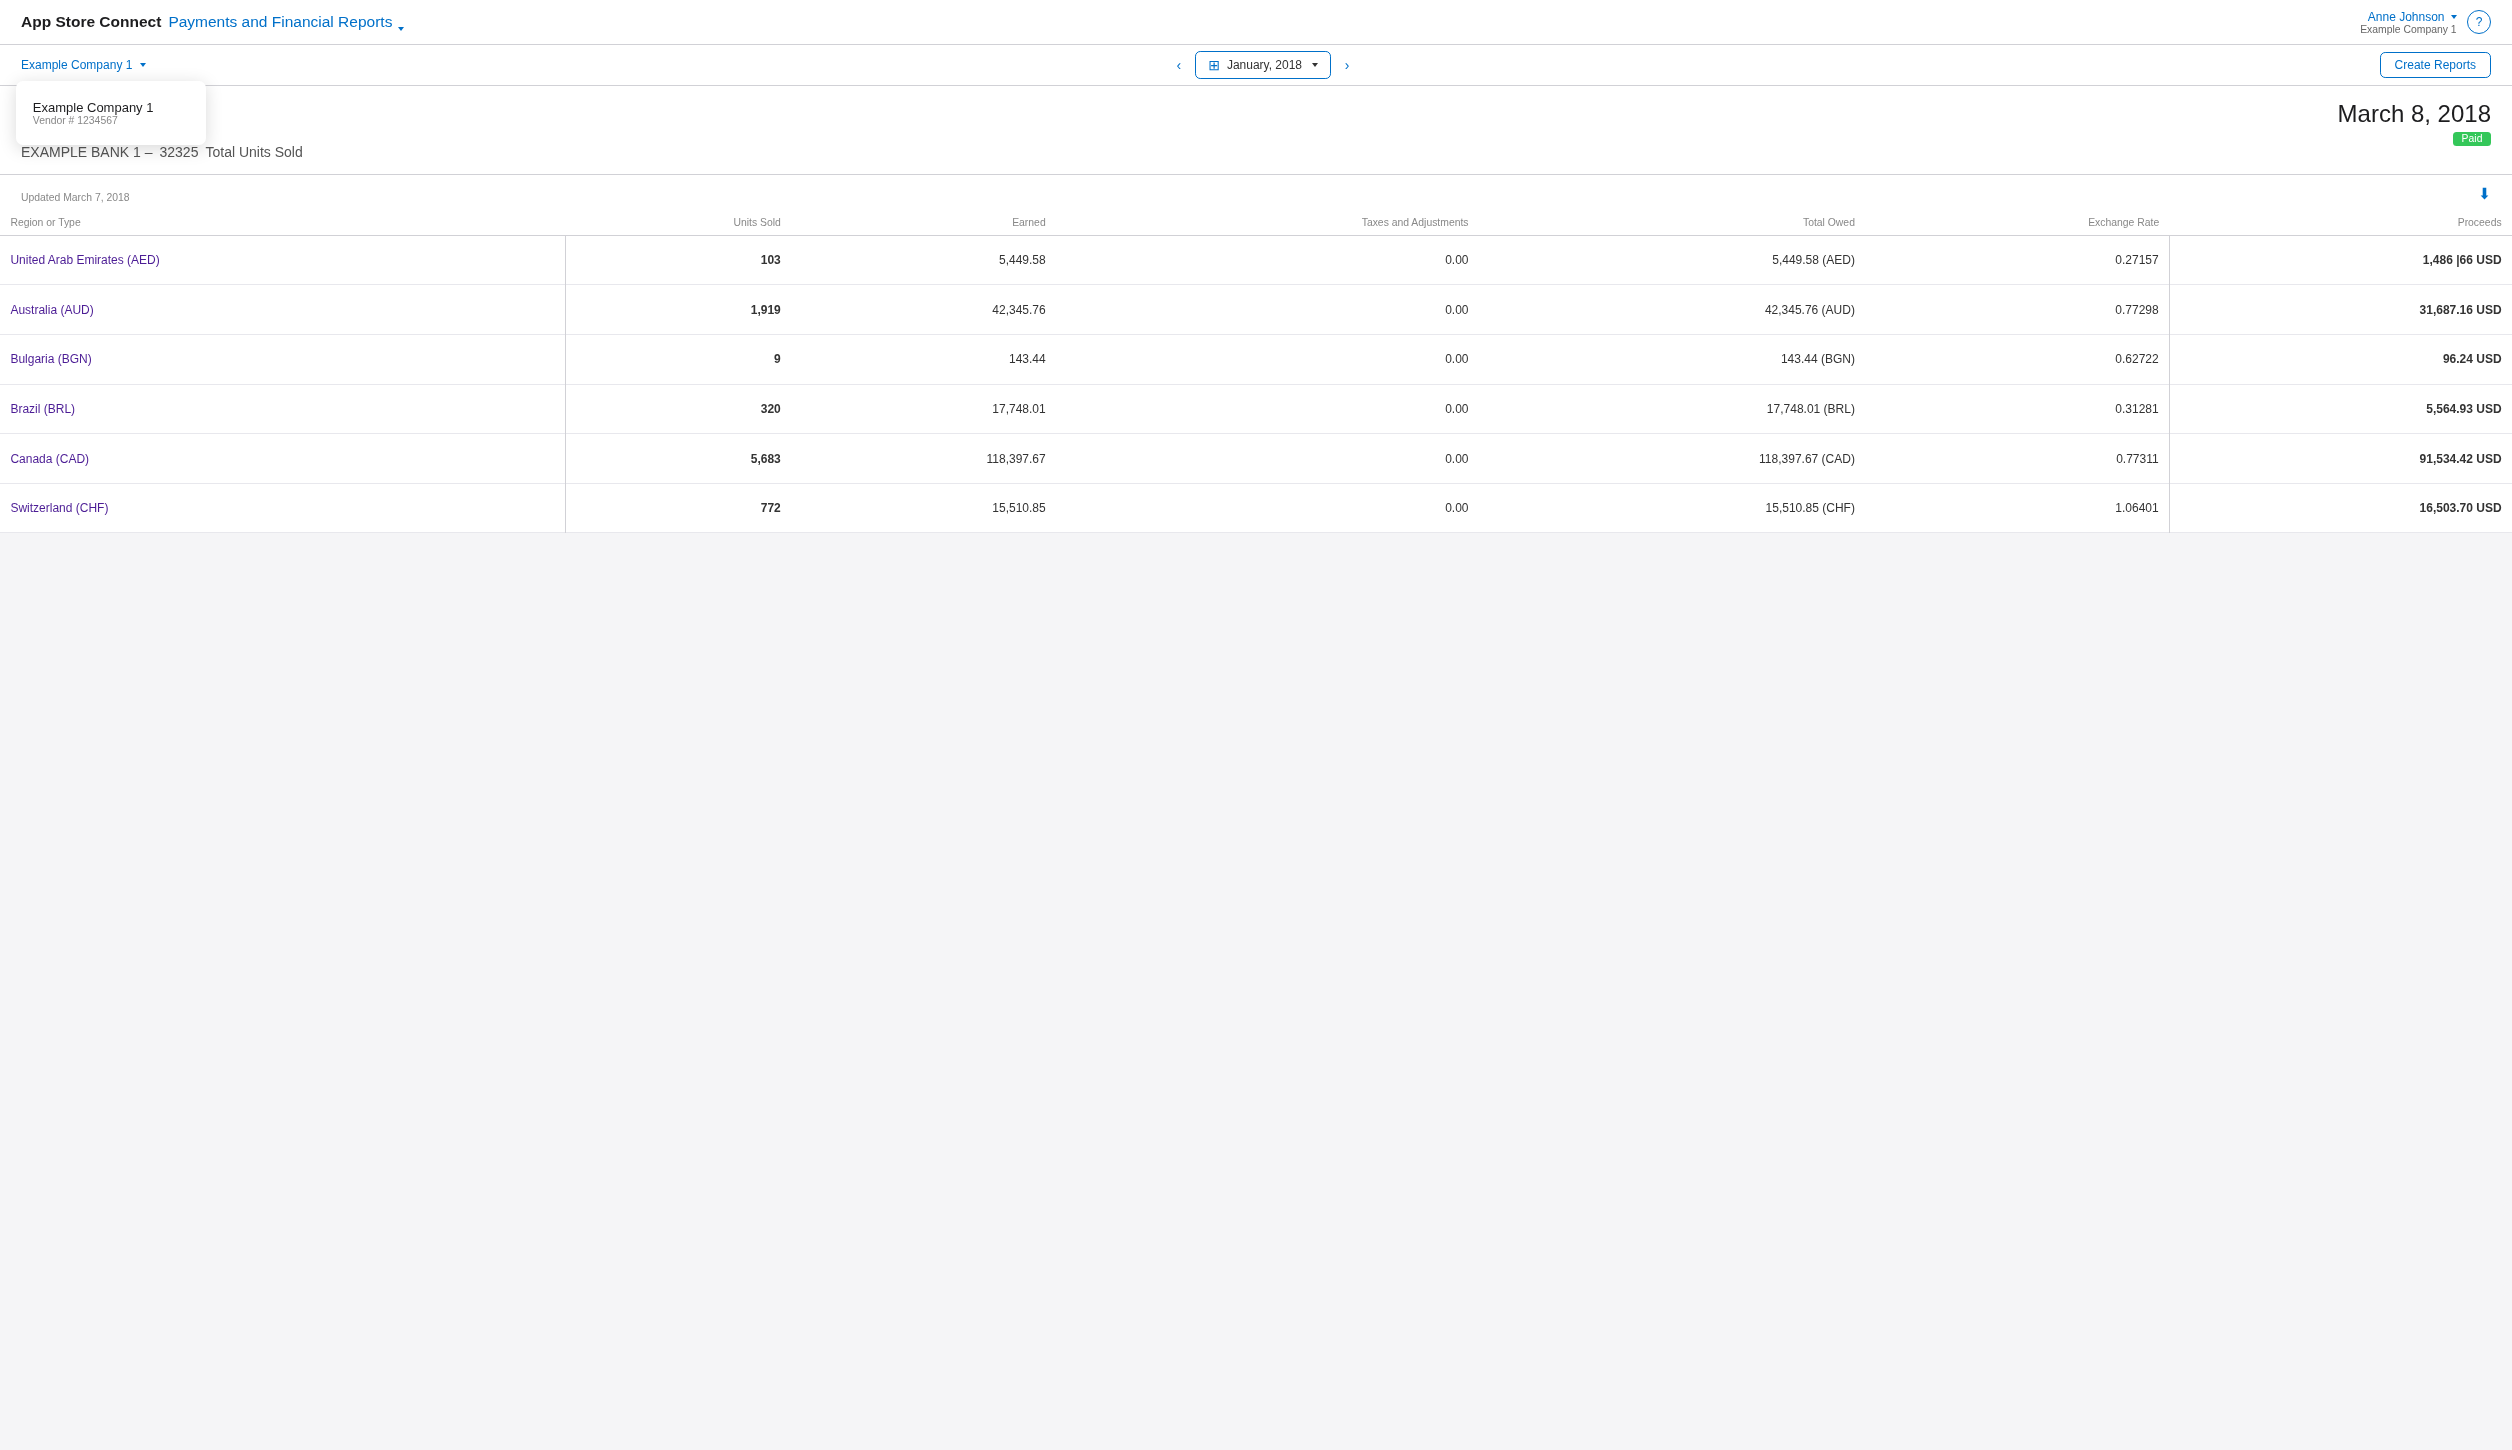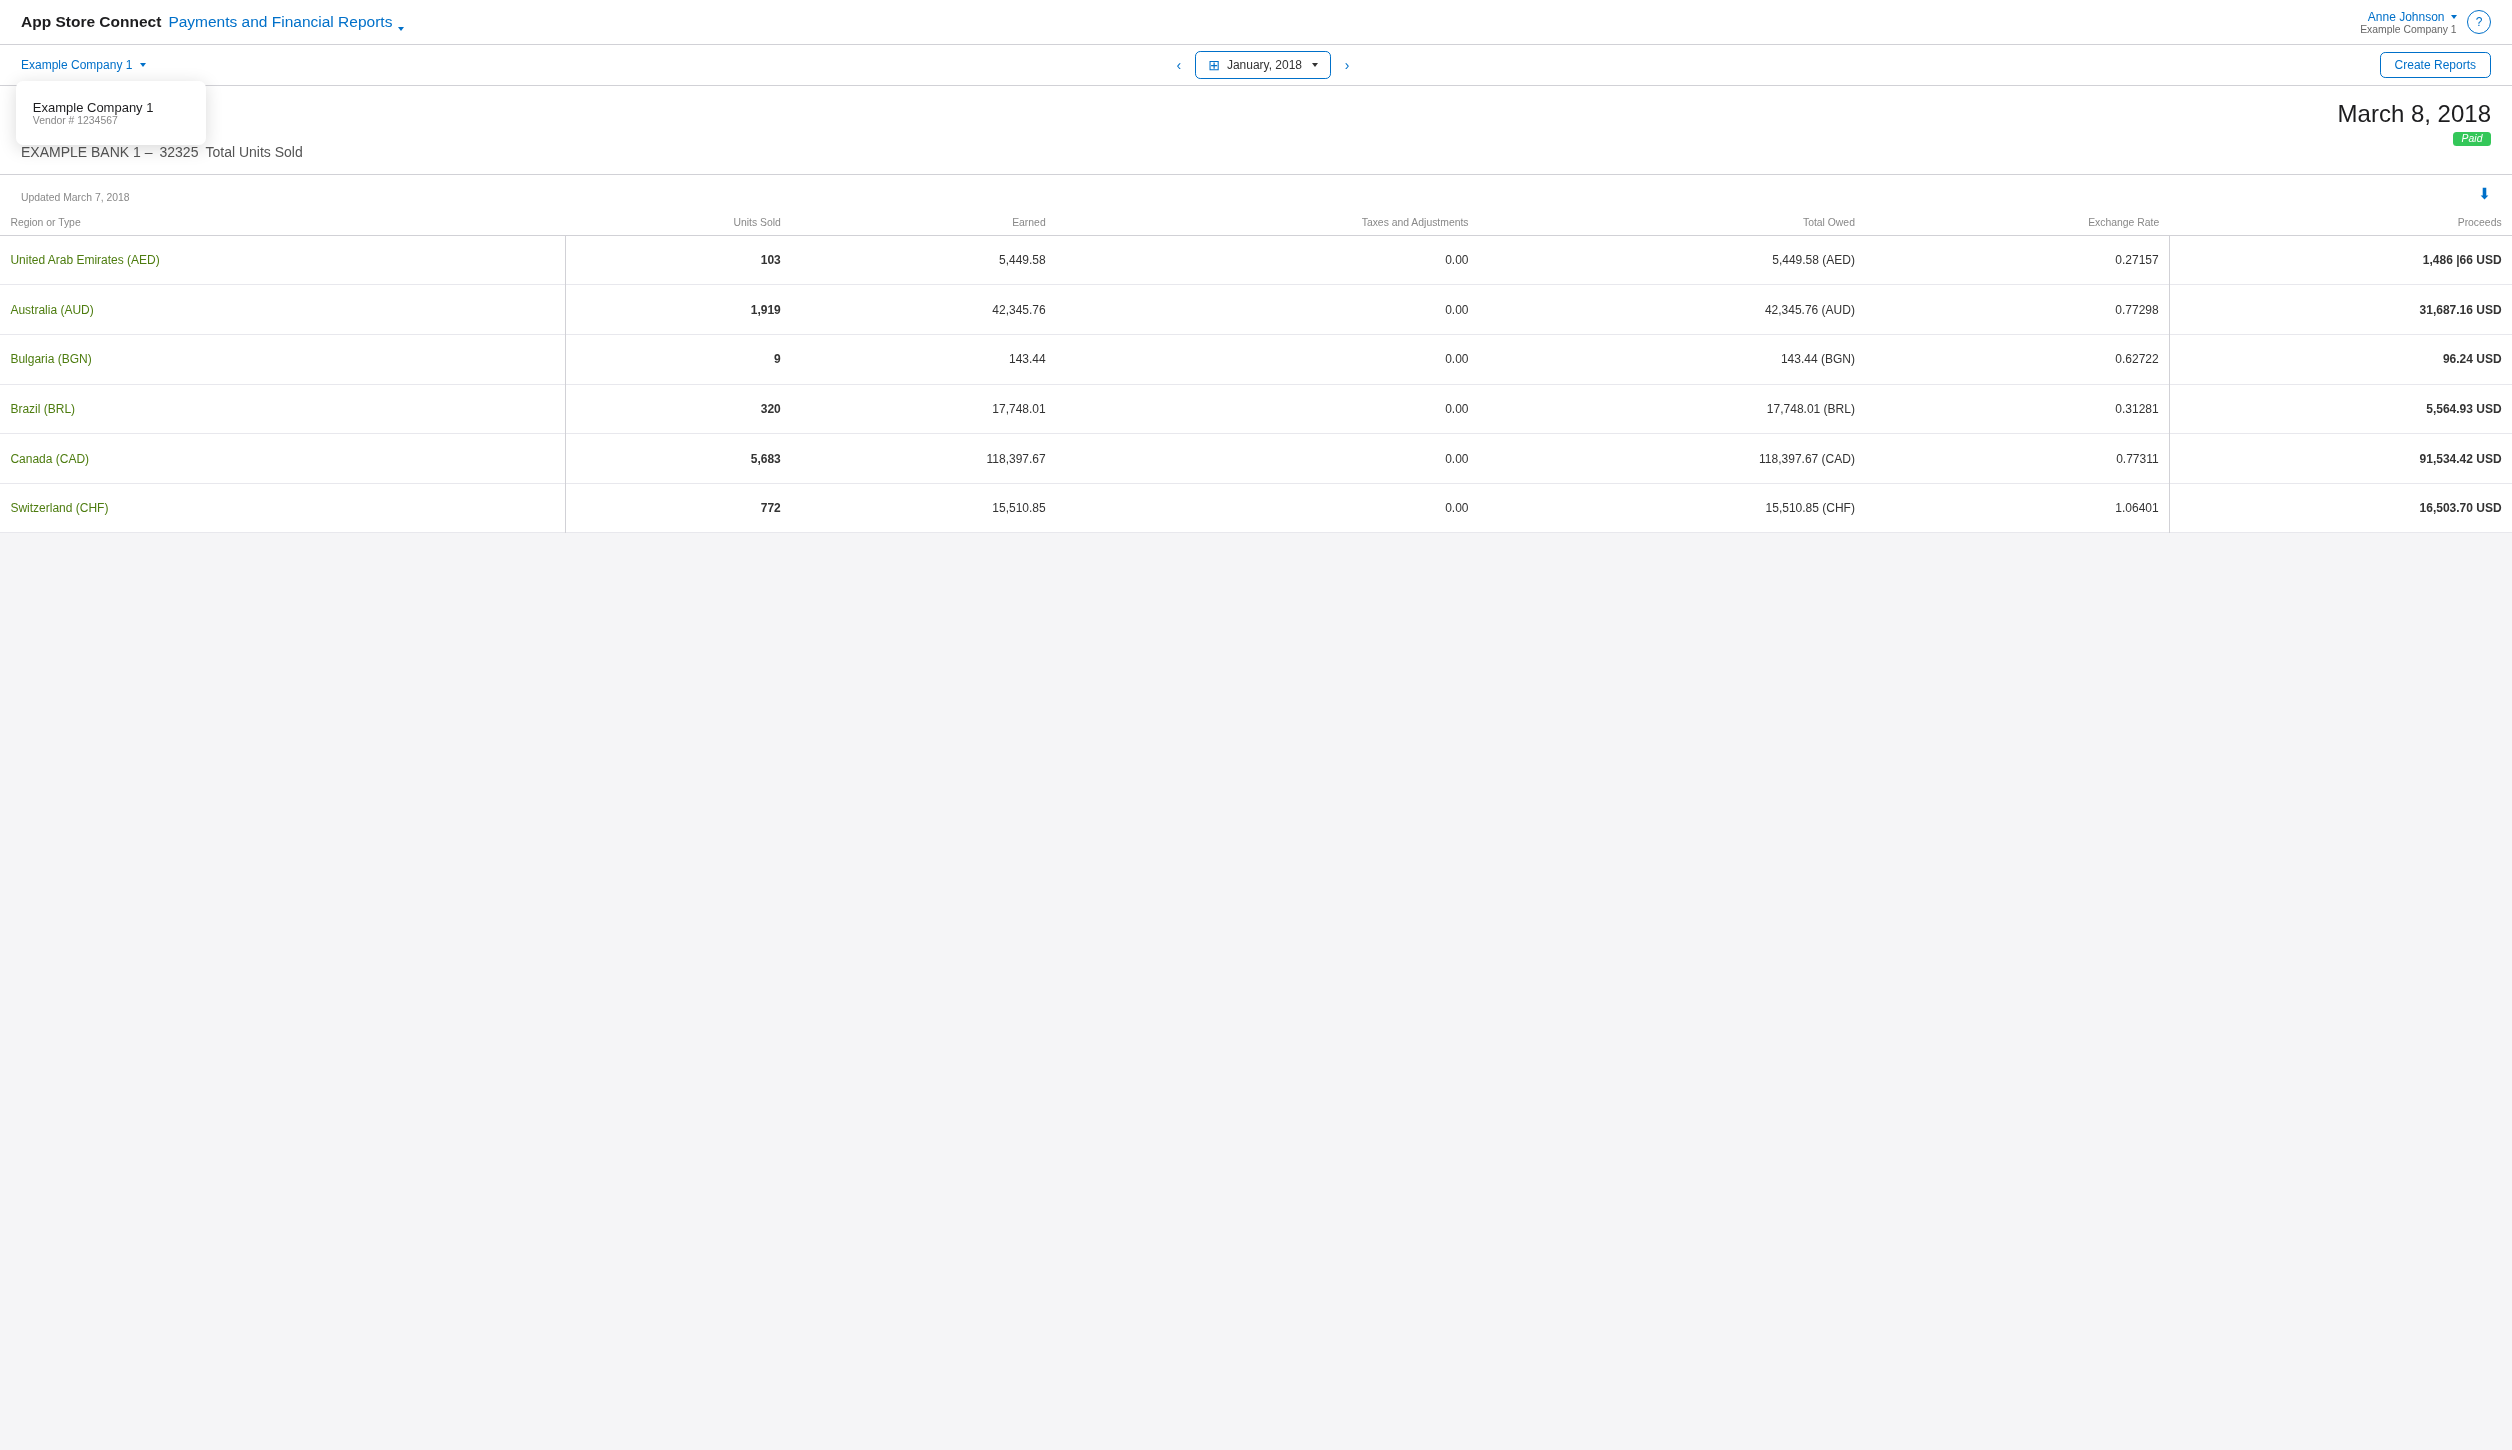--- a/index.html
+++ b/index.html
@@ -188,21 +188,20 @@
       color: #1d1d1f;
     }
     .paid-badge {
       display: inline-block;
       background: #34c759;
       color: white;
       font-size: 10.4px;
       padding: 1.7px 8.6px;
       border-radius: 3.5px;
       margin-top: 3.5px;
-      font-style: italic;
     }
 
     
     .main-content {
       background: white;
       margin: 0;
       padding: 0;
     }
     .updated-row {
       display: flex;
@@ -247,21 +246,21 @@
       vertical-align: middle;
     }
     .data-table tbody td.right {
       text-align: right;
     }
     .data-table tbody td.bold {
       font-weight: 700;
       margin-top: 34px;
     }
     .region-link {
-      color: #4d7c0f;
+      color: #4c1d95;
       text-decoration: none;
       font-size: 12px;
     }
 
     
     .td-divider {
       border-right: 0.9px solid #d1d1d6;
     }
     
     .td-proceeds-divider {

